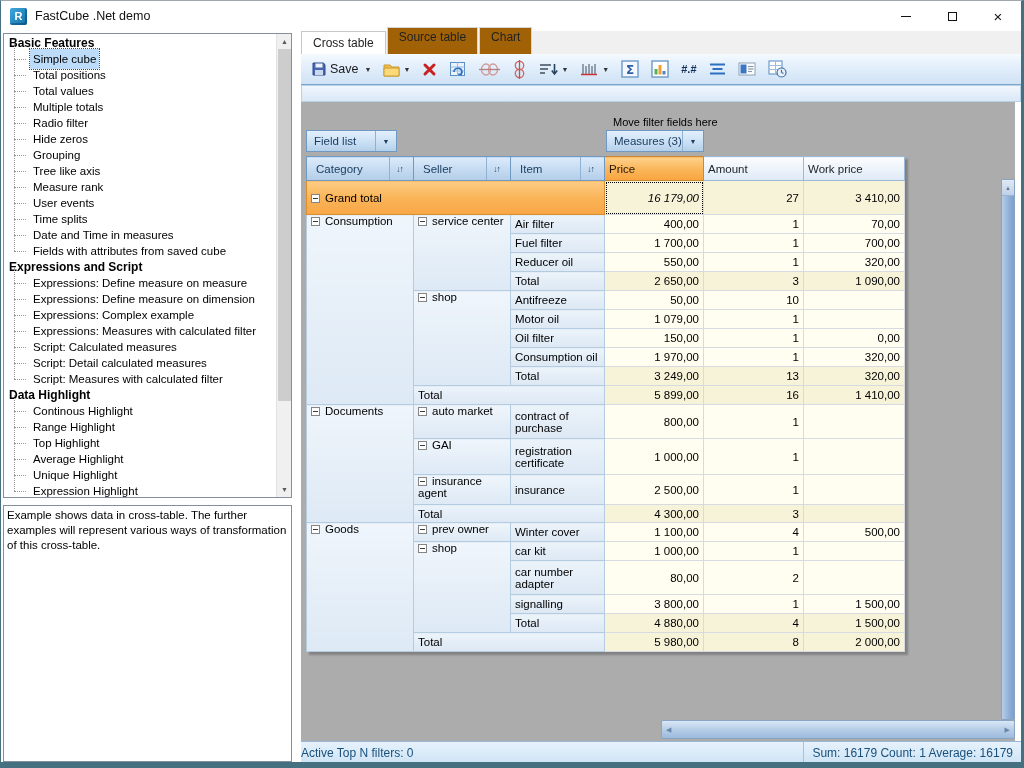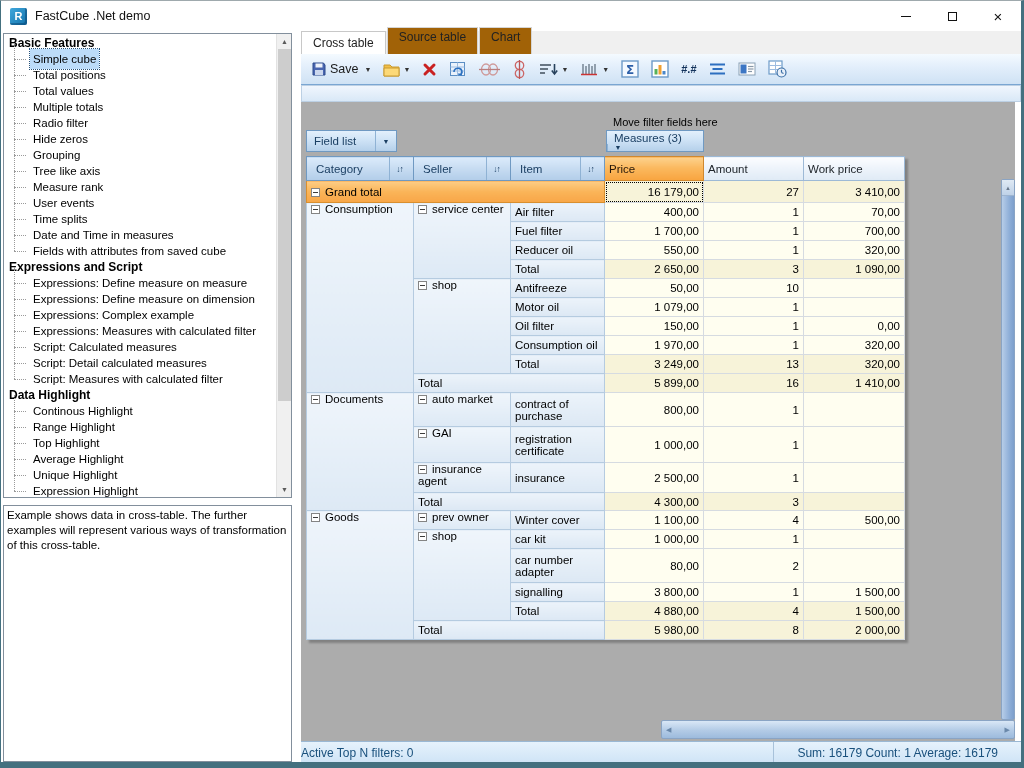--- a/index.html
+++ b/index.html
@@ -54,58 +54,58 @@
 
   
   .workspace{position:absolute;left:300px;top:101px;width:720px;height:639px;background:#acacac;}
   .white-strip{position:absolute;right:0;top:0;width:6px;height:100%;background:#fff;}
   .filter-hint{position:absolute;left:312px;top:14px;font-size:11px;color:#000000;}
   .fbtn{position:absolute;height:22px;display:flex;align-items:stretch;border:1px solid #6f99c2;
     background:linear-gradient(#e3f0fc 0%,#cfe3f6 45%,#b5d0ea 100%);color:#1b3f63;font-size:11.5px;}
   .fbtn .flabel{flex:1;display:flex;align-items:center;padding-left:7px;}
   .fbtn .fcaret{width:21px;border-left:1px solid #8fb2d4;display:flex;align-items:center;justify-content:center;font-size:7px;color:#1b3f63;}
   .fbtn.fieldlist{left:5px;top:28px;width:91px;}
-  .fbtn.measures{left:305px;top:28px;width:98px;flex-direction:column;}
+  .fbtn.measures{left:305px;top:28px;width:98px;}
 
   
   table.cube{position:absolute;left:5px;top:54px;border-collapse:collapse;table-layout:fixed;width:598px;
     box-shadow:3px 3px 2px rgba(0,0,0,0.25);background:#fff;}
   table.cube th,table.cube td{padding:0 4px;font-size:11.5px;font-weight:normal;overflow:hidden;}
   th.hdim{background:linear-gradient(#dcebfb 0%,#c8ddf2 45%,#b2cde9 100%);border:1px solid #6f99c2;color:#1b3f63;height:24px;padding:0;}
   th.hdim .hwrap{display:flex;align-items:center;height:100%;}
   th.hdim .hlabel{flex:1;text-align:left;padding-left:5px;}
   th.hdim .hsort{width:20px;border-left:1px solid #8fb2d4;font-size:8.5px;color:#1b3f63;letter-spacing:-1px;align-self:stretch;display:flex;align-items:center;justify-content:center;}
   th.hprice{background:linear-gradient(#fdd28d 0%,#fbb95f 45%,#f8a43f 100%);border:1px solid #cf882f;color:#27190a;text-align:left;}
   th.hmeas{background:linear-gradient(#fcfdff 0%,#eef4fb 45%,#dfeaf5 100%);border:1px solid #9db9d6;color:#20262c;text-align:left;}
   td.c-dim{background:linear-gradient(#eff5fb,#dde9f5);border:1px solid #b5cbe0;vertical-align:top;text-align:left;padding-top:2px;}
   td.c-item{background:linear-gradient(#ecf3fa,#dce8f4);border:1px solid #b5cbe0;vertical-align:middle;text-align:left;}
   td.c-totlabel{background:linear-gradient(#ecf3fa,#dce8f4);border:1px solid #b5cbe0;vertical-align:middle;text-align:left;}
   td.c-val{background:#fffef0;border:1px solid #d6dbe1;text-align:right;}
   td.c-tval{background:#f7f3d9;border:1px solid #d6dbe1;text-align:right;}
   td.c-grand{background:linear-gradient(#fdcd85 0%,#fab458 50%,#f8a647 100%);border:1px solid #d98f2e;text-align:left;vertical-align:middle;}
   td.c-gval{background:#f7f3d9;border:1px solid #d6dbe1;text-align:right;}
-  td.c-focus{outline:1px dotted #000;outline-offset:-2px;}
+  td.c-focus{outline:1px dotted #000;outline-offset:-2px;font-style:italic;}
   .xp{display:inline-block;width:9px;height:9px;border:1px solid #848484;background:#fff;margin-right:5px;position:relative;vertical-align:-1px;}
   .xp::after{content:"";position:absolute;left:1px;right:1px;top:3px;border-top:1px solid #3c3c3c;}
 
   
   .vscroll{position:absolute;left:700px;top:77px;width:14px;height:541px;border:1px solid #8aa4c4;
     background:linear-gradient(90deg,#b7cde8 0%,#8fafd8 60%,#7d9fcc 100%);border-radius:2px;}
   .vscroll .varr{position:absolute;left:0;top:0;width:100%;height:16px;border-bottom:1px solid #9db4d0;
     background:linear-gradient(#dfe9f4,#bfd2e8);display:flex;align-items:center;justify-content:center;font-size:6px;color:#68788c;}
   .hscroll{position:absolute;left:360px;top:618px;width:354px;height:19px;border:1px solid #8aa4c4;
     background:linear-gradient(#d9e7f6 0%,#b3cbe6 55%,#9dbbdd 100%);border-radius:2px;display:flex;align-items:center;justify-content:space-between;}
   .hscroll .harr{font-size:7px;color:#6a88aa;padding:0 4px;}
 
   
   .statusbar{position:absolute;left:300px;top:740px;width:720px;height:22px;
     background:linear-gradient(#e6f2fc,#cfe4f6);border-top:1px solid #9ab8d4;
     display:flex;align-items:center;font-size:12px;color:#19507c;}
   .statusbar .s-left{flex:1;padding-left:0;}
-  .statusbar .s-right{border-left:1px solid #a8c2da;padding:0 23px;height:100%;display:flex;align-items:center;margin-left:48px;}
+  .statusbar .s-right{border-left:1px solid #a8c2da;padding:0 8px;height:100%;display:flex;align-items:center;margin-left:48px;}
 </style>
 </head>
 <body>
 
 <div class="window">
 
   <div class="titlebar">
     <div class="app-icon">R</div>
     <div class="title-text">FastCube .Net demo</div>
     <div class="winbtns">
@@ -343,21 +343,21 @@
                 <span class="hlabel">Item</span>
                 <span class="hsort">↓↑</span>
               </div>
           </th>
           <th class="hprice">Price</th>
           <th class="hmeas">Amount</th>
           <th class="hmeas">Work price</th>
         </tr>
       </thead>
       <tbody>
-          <tr style="height: 22px;">
+          <tr style="height: 34px;">
             <td class="c-grand" colspan="3"><span class="xp"></span>Grand total</td>
             <td class="c-gval c-focus">16 179,00</td>
             <td class="c-gval">27</td>
             <td class="c-gval">3 410,00</td>
           </tr>
           <tr style="height: 19px;">
             <td class="c-dim" rowspan="10"><span class="xp"></span>Consumption</td>
             <td class="c-dim" rowspan="4"><span class="xp"></span>service center</td>
             <td class="c-item">Air filter</td>
             <td class="c-val">400,00</td>

